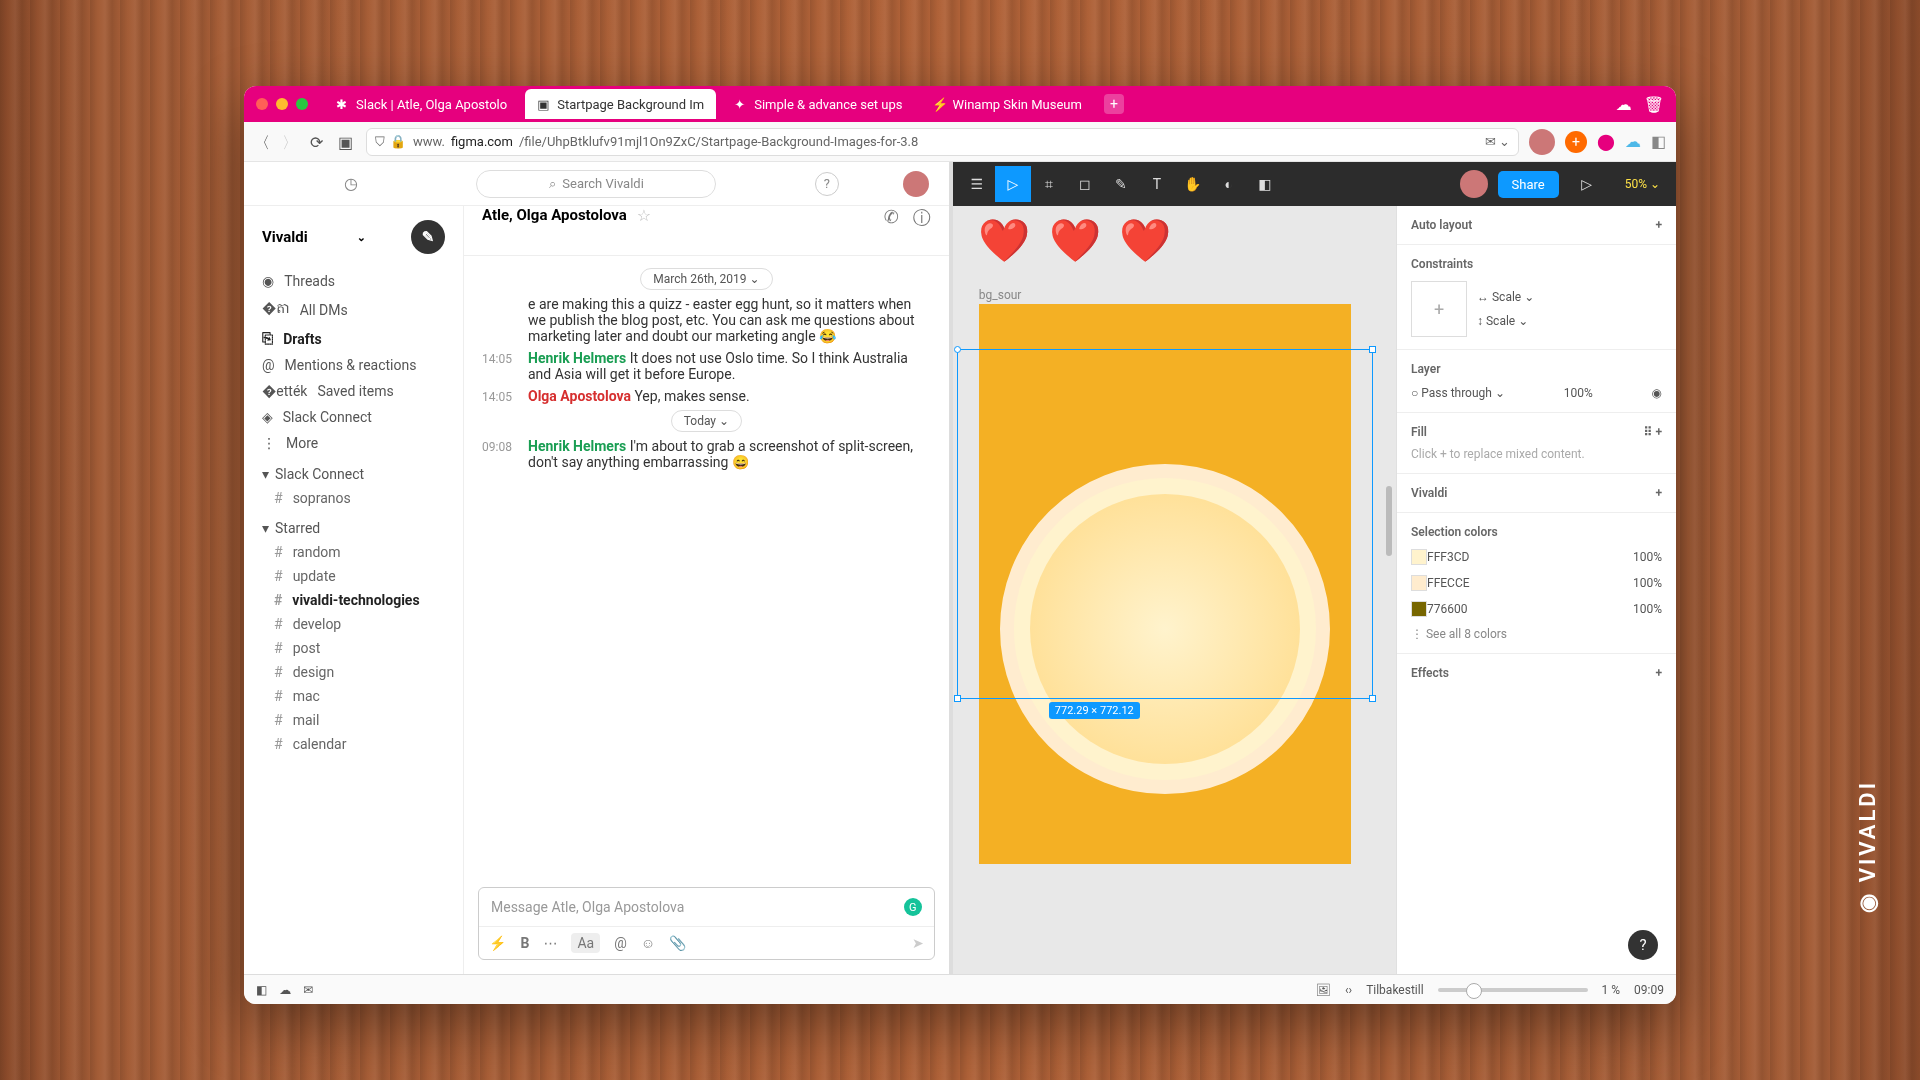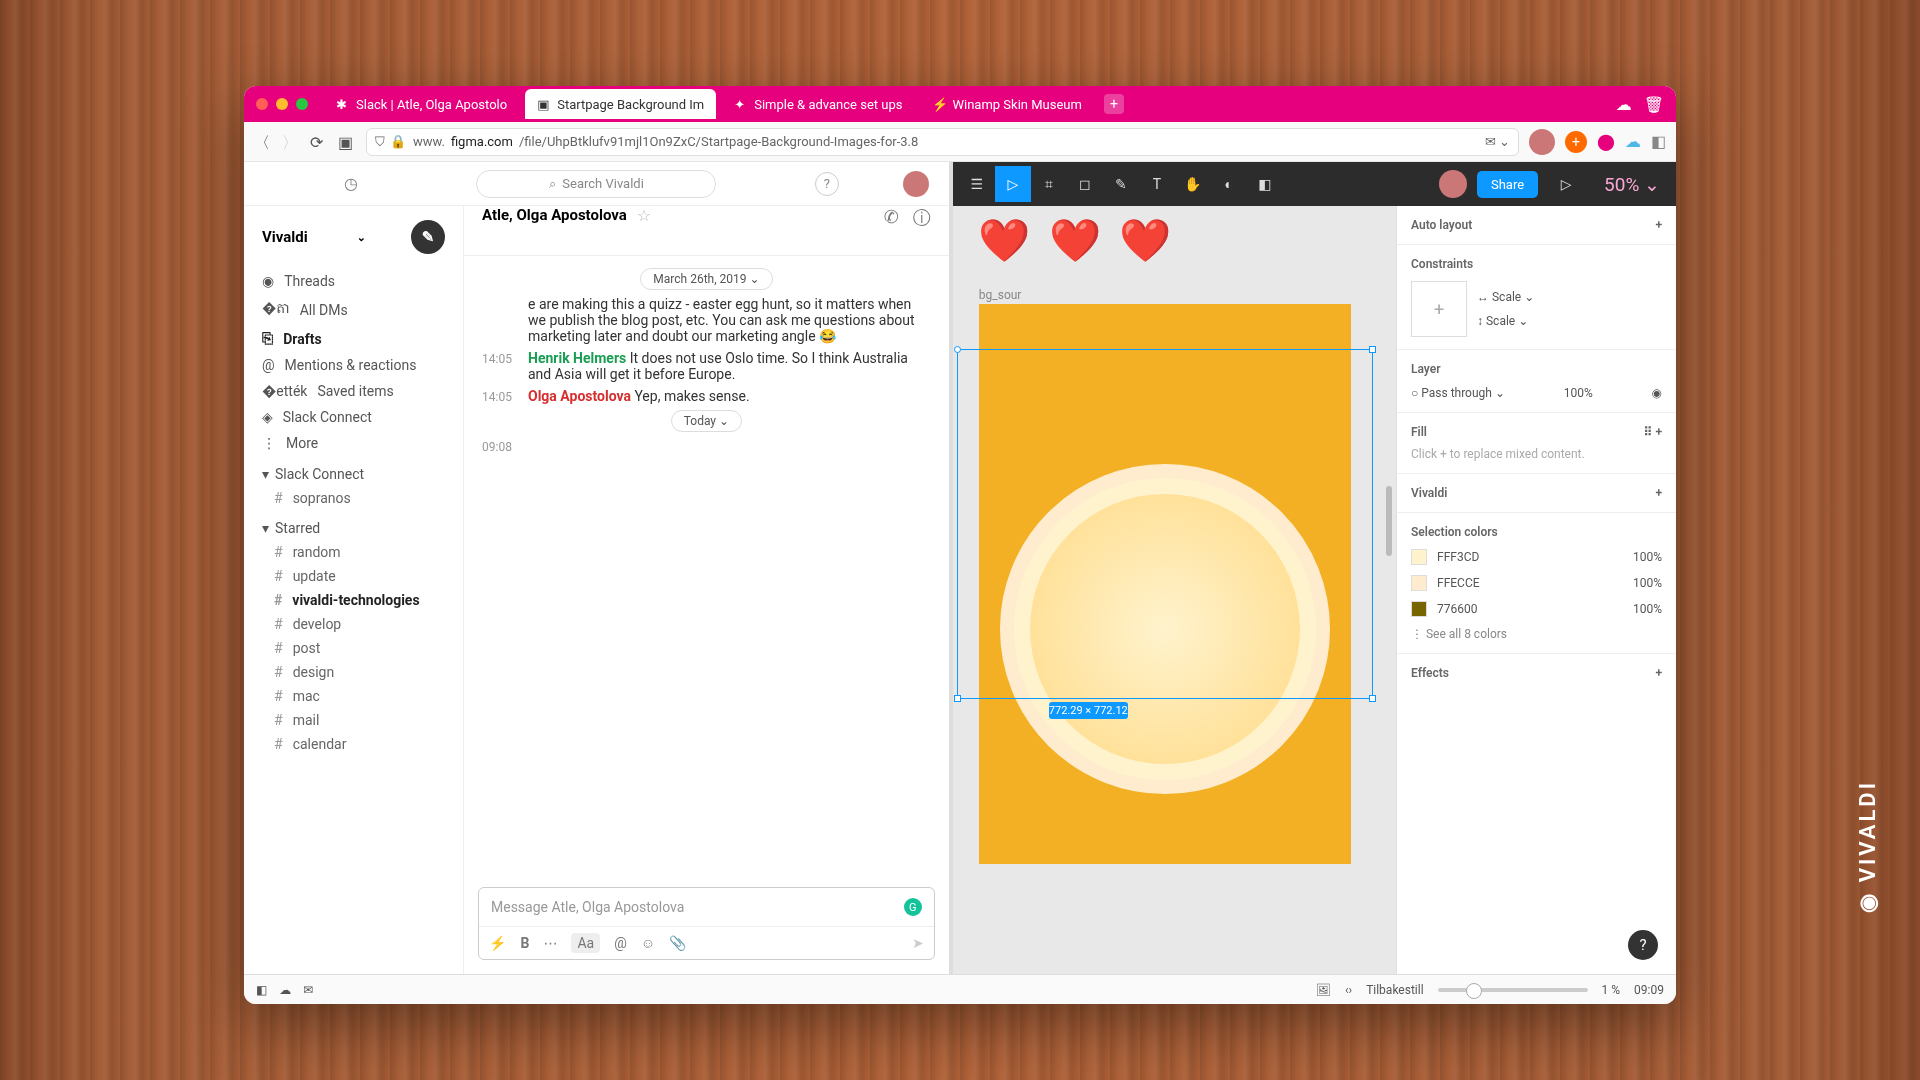--- a/index.html
+++ b/index.html
@@ -55,39 +55,39 @@
 .composer-input{padding:10px 12px;color:#999;font-size:14px;display:flex;align-items:center;justify-content:space-between;}
 .gram{width:18px;height:18px;border-radius:50%;background:#15c39a;color:#fff;font-size:11px;display:flex;align-items:center;justify-content:center;}
 .composer-tools{border-top:1px solid #eee;display:flex;align-items:center;padding:6px 10px;gap:14px;color:#777;font-size:14px;}
 .composer-tools .Aa{background:#eee;padding:2px 6px;border-radius:4px;}
 .figma{flex:1;display:flex;flex-direction:column;background:#e8e8e8;}
 .figma-toolbar{height:44px;background:#2c2c2c;display:flex;align-items:center;padding:0 6px;color:#ddd;}
 .ft-item{width:36px;height:36px;display:flex;align-items:center;justify-content:center;cursor:pointer;font-size:14px;position:relative;}
 .ft-item.active{background:#0d99ff;color:#fff;}
 .ft-right{margin-left:auto;display:flex;align-items:center;gap:10px;}
 .share-btn{background:#0d99ff;color:#fff;padding:6px 14px;border-radius:5px;font-size:13px;cursor:pointer;}
-.zoom{color:#f9a8d4;font-size:19px;margin:0 10px;text-align:center;}
+.zoom{color:#fde047;font-size:12px;margin:0 10px;text-align:center;}
 .figma-body{flex:1;display:flex;min-height:0;}
 .canvas{flex:1;position:relative;background:#e8e8e8;overflow:hidden;}
 .hearts{position:absolute;top:10px;left:26px;font-size:42px;display:flex;gap:18px;}
 .frame-label{position:absolute;top:82px;left:26px;font-size:12px;color:#888;}
 .frame{position:absolute;top:98px;left:26px;width:372px;height:560px;background:#f4b024;overflow:hidden;}
 .orange-slice{position:absolute;left:50%;top:58%;transform:translate(-50%,-50%);width:330px;height:330px;border-radius:50%;background:#fff3cd;border:14px solid #ffeccf;}
 .orange-slice::after{content:"";position:absolute;inset:16px;border-radius:50%;background:radial-gradient(circle,#fff3cd 0%,#ffe19a 70%);}
 .sel{position:absolute;top:143px;left:4px;width:416px;height:350px;border:1px solid #0d99ff;}
 .sel .h{position:absolute;width:7px;height:7px;background:#fff;border:1px solid #0d99ff;}
 .sel .h.tl{top:-4px;left:-4px}.sel .h.tr{top:-4px;right:-4px}.sel .h.bl{bottom:-4px;left:-4px}.sel .h.br{bottom:-4px;right:-4px}
-.dim-badge{position:absolute;top:496px;left:96px;background:#0d99ff;color:#fff;font-size:11px;padding:2px 0;border-radius:3px;}
+.dim-badge{position:absolute;top:496px;left:96px;background:#0d99ff;color:#fff;font-size:11px;padding:2px 6px;border-radius:3px;}
 .scrollbar-v{position:absolute;right:4px;top:280px;width:6px;height:70px;background:#bbb;border-radius:3px;}
 .inspect{width:280px;background:#fff;border-left:1px solid #e0e0e0;font-size:12px;color:#555;overflow:hidden;}
 .ip-sec{padding:12px 14px;border-bottom:1px solid #eee;}
 .ip-head{display:flex;justify-content:space-between;align-items:center;font-size:12px;color:#666;font-weight:600;}
 .ip-row{display:flex;align-items:center;gap:10px;margin-top:10px;}
 .constraint-box{width:56px;height:56px;border:1px solid #ddd;display:flex;align-items:center;justify-content:center;font-size:18px;color:#aaa;}
-.color-row{display:flex;align-items:center;gap:10px;margin-top:10px;}
+.color-row{display:flex;align-items:center;margin-top:10px;}
 .swatch{width:16px;height:16px;border:1px solid #ddd;}
 .help-fab{position:absolute;bottom:44px;right:18px;width:30px;height:30px;border-radius:50%;background:#333;color:#fff;display:flex;align-items:center;justify-content:center;font-size:15px;}
 .status-bar{height:30px;border-top:1px solid #ddd;background:#fafafa;display:flex;align-items:center;padding:0 12px;gap:12px;font-size:12px;color:#555;}
 .status-bar .right{margin-left:auto;display:flex;align-items:center;gap:14px;}
 .slider{width:150px;height:4px;background:#ccc;border-radius:2px;position:relative;}
 .slider::after{content:"";position:absolute;left:28px;top:-5px;width:14px;height:14px;border-radius:50%;background:#fff;border:1px solid #aaa;}
 .vivaldi-logo{position:absolute;right:40px;bottom:300px;color:#fff;font-size:22px;letter-spacing:3px;transform:rotate(-90deg);transform-origin:right bottom;font-weight:600;}
 </style>
 </head>
 <body>
@@ -231,20 +231,21 @@
                 <span class="t">14:05</span>
                 <div class="body"><span class="author green">Henrik Helmers</span> <span>It does not use Oslo time. So I think Australia and Asia will get it before Europe.</span></div>
               </div>
             <div class="msg">
                 <span class="t">14:05</span>
                 <div class="body"><span class="author red">Olga Apostolova</span> <span>Yep, makes sense.</span></div>
               </div>
             <span class="date-pill"><span>Today</span> ⌄</span>
             <div class="msg">
                 <span class="t">09:08</span>
+                <div class="body"><span class="author green">Henrik Helmers</span> <span>I'm about to grab a screenshot of split-screen, don't say anything embarrassing 😄</span></div>
               </div>
           </div>
           <div class="composer">
             <div class="composer-input">
               <span>Message Atle, Olga Apostolova</span>
               <div class="gram">G</div>
             </div>
             <div class="composer-tools">
               <span>⚡</span>
               <b>B</b>

